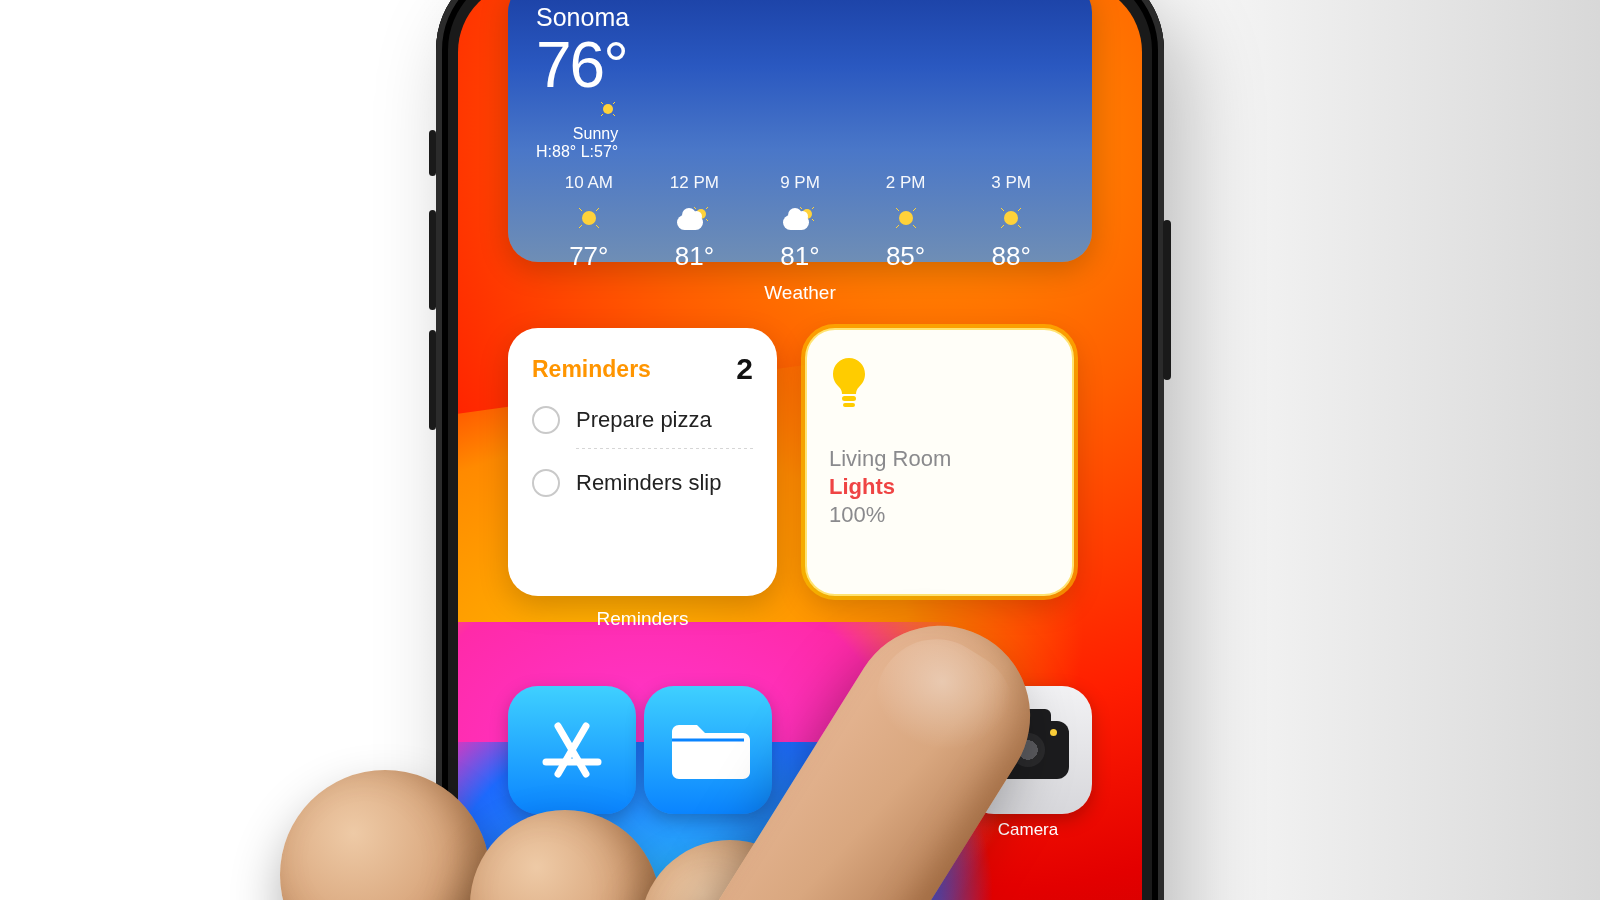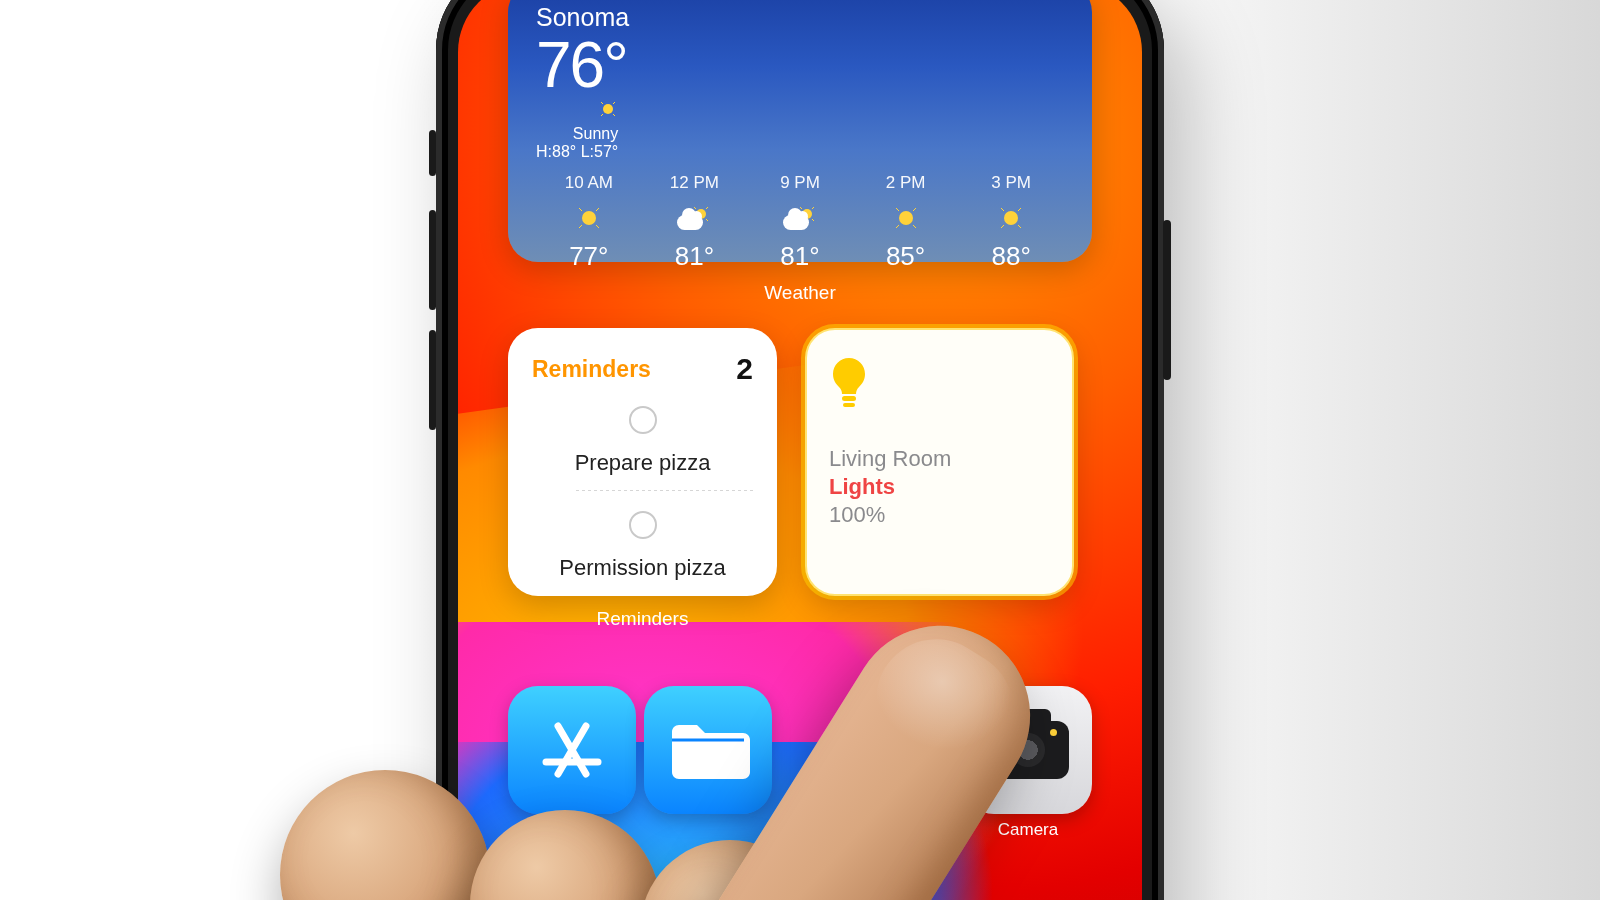--- a/index.html
+++ b/index.html
@@ -111,21 +111,21 @@
   
   .row2 { position:absolute; left:50px; right:68px; top:346px; display:flex; gap:28px; }
   .card {
     flex:1; min-width:0; height:268px; border-radius:30px; background:#fff;
     box-shadow:0 10px 30px rgba(0,0,0,.18);
     padding:24px 24px;
   }
   .rem-head { display:flex; justify-content:space-between; align-items:center; }
   .rem-title { color:#ff9500; font-size:23px; font-weight:600; }
   .rem-count { font-size:30px; font-weight:700; color:#111; }
-  .rem-item { display:flex; align-items:center; gap:16px; margin-top:20px; font-size:22px; color:#222;flex-direction:column;}
+  .rem-item { display:flex; align-items:center; gap:16px; margin-top:20px; font-size:22px; color:#222;}
   .circle { width:28px; height:28px; border:2.5px solid #c9c9c9; border-radius:50%; flex:0 0 28px;}
   .hr { height:1px; background:repeating-linear-gradient(90deg,#d6d6d6 0 3px,transparent 3px 6px); margin:14px 0 0 44px;}
   .caption { text-align:center; color:#fff; font-size:19px; margin-top:12px; }
 
   .home-card.active { outline:6px solid rgba(255,204,0,.55); outline-offset:-2px; background:#fffef8;}
   .bulb { margin-top:4px; margin-bottom:34px; }
   .bulb svg { display:block; }
   .home-room { color:#8a8a8d; font-size:22px; }
   .home-name { color:#ef4444; font-size:22px; font-weight:700; margin-top:2px;}
   .home-val  { color:#8a8a8d; font-size:22px; margin-top:2px;}
@@ -249,21 +249,21 @@
             <div class="rem-title">Reminders</div>
             <div class="rem-count">2</div>
           </div>
           <div class="rem-item">
             <span class="circle"></span>
             <span>Prepare pizza</span>
           </div>
           <div class="hr"></div>
           <div class="rem-item">
             <span class="circle"></span>
-            <span>Permission pizza</span>
+            <span>Reminders slip</span>
           </div>
         </div>
         <div class="caption">Reminders</div>
       </div>
 
       <div style="flex:1;min-width:0;">
         <div class="card home-card active">
           <div class="bulb">
             <svg width="40" height="56" viewBox="0 0 40 56">
               <path d="M20 2c9 0 16 7 16 16 0 6-3 10-6 13-2 2-3 4-3 7H13c0-3-1-5-3-7-3-3-6-7-6-13C4 9 11 2 20 2z" fill="#ffcc00"></path>

